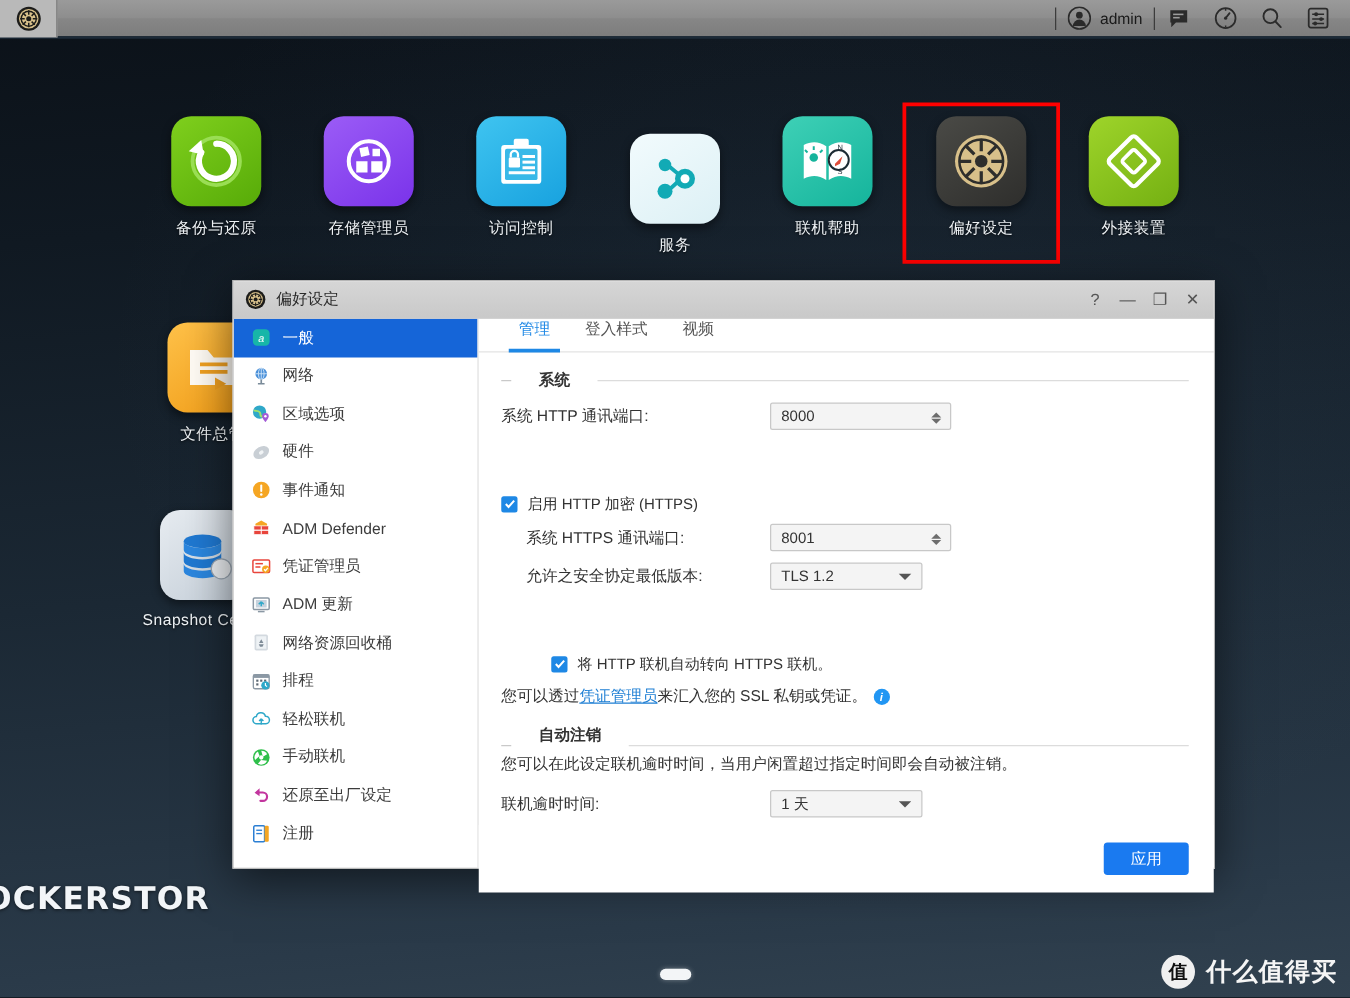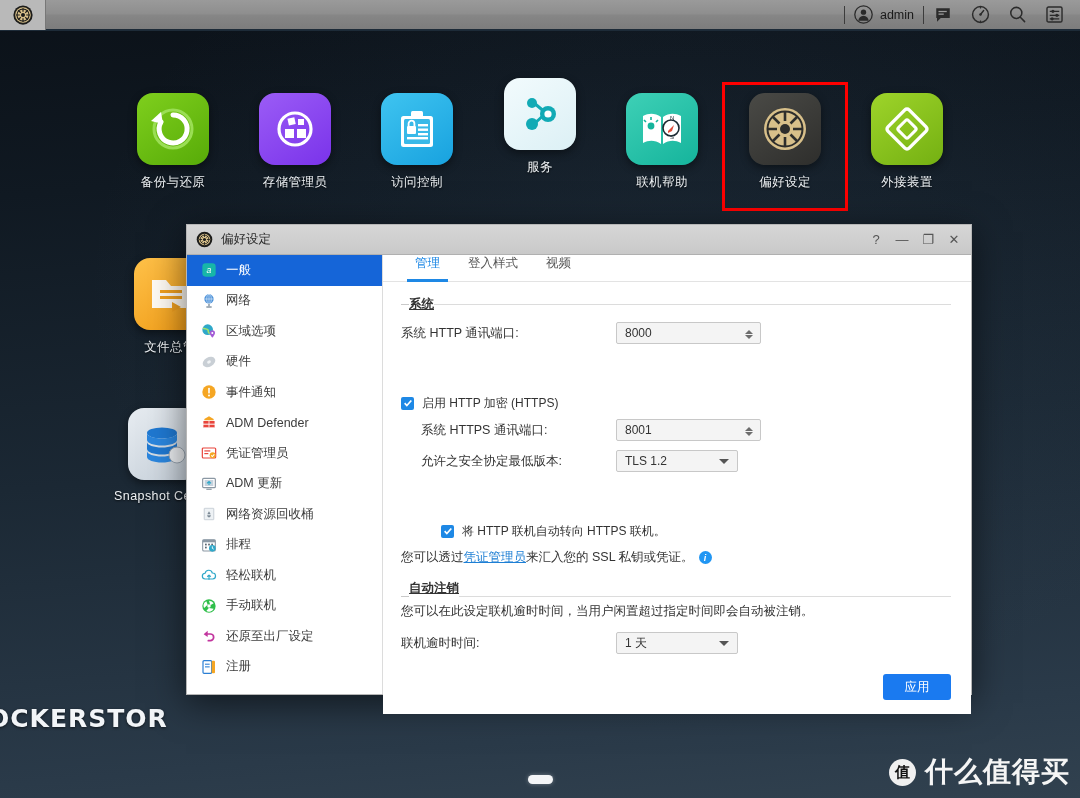--- a/index.html
+++ b/index.html
@@ -96,22 +96,22 @@
   .tab{
     font-size:12.5px; color:#555; padding:0 14px 9px 14px; position:relative;
   }
   .tab.active{ color:#1e88e5; }
   .tab.active::after{
     content:""; position:absolute; left:6px; right:6px; bottom:-1px; height:3px; background:#1e88e5;
   }
   #panel{ flex:1 1 auto; padding:14px 20px 0 18px; position:relative; }
 
   .grp-title{
-    display:flex; align-items:center; gap:0; margin:0 0 6px 0;
-    font-size:12.5px; font-weight:bold; color:#333;text-decoration:underline;
+    display:flex; align-items:center; gap:22px; margin:0 0 6px 0;
+    font-size:12.5px; font-weight:bold; color:#333;
   }
   .grp-title .dash{ width:8px;height:1px;background:#c9c9c9;}
   .grp-title .line{ flex:1 1 auto; height:1px; background:#dcdcdc; }
 
   .row{ display:flex; align-items:center; min-height:28px; margin-bottom:3px; font-size:12.5px; color:#333;}
   .row .rl{ width:215px; flex:0 0 215px; }
   .row.ind1 .rl{ width:195px; flex:0 0 195px; margin-left:20px;}
 
   .spin{
     width:145px; height:22px; border:1px solid #c8c8c8; background:#f4f4f4; border-radius:2px;
@@ -171,21 +171,21 @@
     background:#f3f5f7; z-index:6; box-shadow:0 0 4px rgba(255,255,255,.35);
   }
   #wm{
     position:absolute; right:10px; bottom:7px; z-index:30;
     display:flex; align-items:center; gap:9px;
   }
   #wm .wm-badge{
     width:27px;height:27px;border-radius:50%;background:#f0f0f0;color:#111;
     display:flex;align-items:center;justify-content:center;font-size:15px;font-weight:bold;
   }
-  #wm .wm-text{ color:#f5f5f5; font-size:28px; font-weight:bold; letter-spacing:1px;}
+  #wm .wm-text{ color:#f5f5f5; font-size:20px; font-weight:bold; letter-spacing:1px;}
 </style>
 </head>
 <body>
 
 <div id="desktop"></div>
 
 <div class="dicon" style="left:118px;top:258px;">
   <div class="tile" style="background:linear-gradient(145deg,#ffc24a,#f09a14);">
     <svg width="44" height="40" viewBox="0 0 44 40">
         <path d="M4 6h14l5 6h17v22H4z" fill="#fff" opacity=".95"></path>
@@ -243,21 +243,21 @@
         <path d="M13.6 19v-2.4a2.9 2.9 0 0 1 5.8 0V19" fill="none" stroke="#fff" stroke-width="1.8"></path>
         <rect x="23" y="17" width="10" height="2.4" fill="#fff"></rect>
         <rect x="23" y="21.5" width="10" height="2.4" fill="#fff"></rect>
         <rect x="23" y="26" width="10" height="2.4" fill="#fff"></rect>
         <rect x="12" y="30" width="21" height="2.4" fill="#fff"></rect>
       </svg>
   </div>
   <div class="lbl">访问控制</div>
 </div>
 
-<div class="dicon" style="left:488px;top:78px;">
+<div class="dicon" style="left:488px;top:107px;">
   <div class="tile" style="background:linear-gradient(145deg,#f2fbfd,#dcf0f5);">
     <svg width="44" height="44" viewBox="0 0 44 44">
         <path d="M16 11l12 10M16 32l12-11" stroke="#12aab5" stroke-width="3"></path>
         <circle cx="30" cy="22" r="8" fill="#12aab5"></circle>
         <circle cx="30" cy="22" r="3.6" fill="#fff"></circle>
         <circle cx="14" cy="11" r="5" fill="#12aab5"></circle>
         <circle cx="14" cy="32" r="6" fill="#12aab5"></circle>
       </svg>
   </div>
   <div class="lbl">服务</div>

